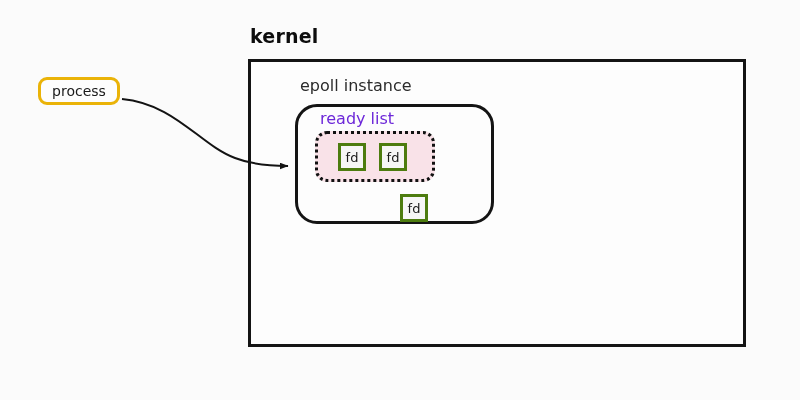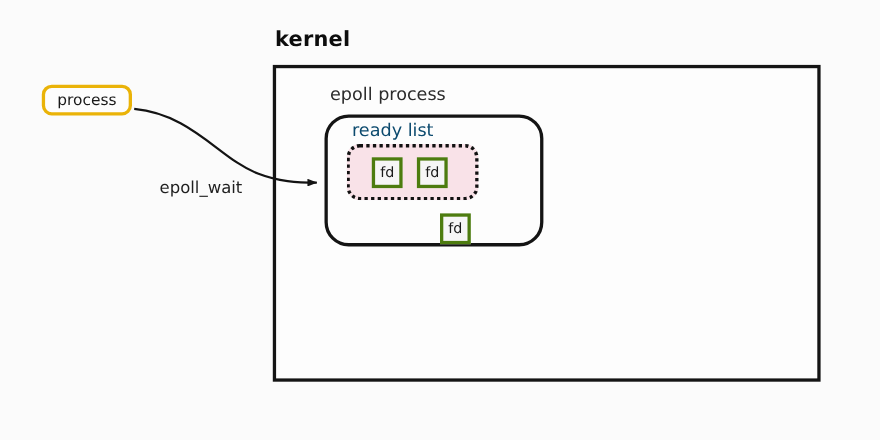--- a/index.html
+++ b/index.html
@@ -69,21 +69,21 @@
     border: 3px solid #141414;
     border-radius: 22px;
     background: transparent;
     box-sizing: border-box;
   }
   #ready-list-label {
     position: absolute;
     left: 318px;
     top: 109px;
     font-size: 16px;
-    color: #0c4a6e;
+    color: #6d28d9;
     background: #fdfdfd;
     padding: 0 2px;
     white-space: nowrap;
   }
 
   
   #ready-group {
     position: absolute;
     left: 315px;
     top: 131px;
@@ -156,21 +156,21 @@
 </head>
 <body>
 
 <div id="canvas">
 
   <div id="kernel-label">kernel</div>
 
   <div id="kernel-box"></div>
 
   <div id="epoll-instance-region"></div>
-  <div id="epoll-instance-label">epoll process</div>
+  <div id="epoll-instance-label">epoll instance</div>
 
   <div id="ready-list-box"></div>
   <div id="ready-list-label">ready list</div>
 
   <div id="ready-group"></div>
 
   <div class="fd-box" id="fd-ready-0">fd</div>
   <div class="fd-box" id="fd-ready-1">fd</div>
 
   <div class="fd-box" id="fd-registered-0">fd</div>
@@ -181,15 +181,14 @@
 
   <svg id="edge-layer" viewBox="0 0 800 400">
     <defs>
       <marker id="arrowhead" markerWidth="9" markerHeight="7" refX="8.5" refY="3.5" orient="auto" markerUnits="userSpaceOnUse">
         <polygon points="0 0, 9 3.5, 0 7" fill="#131313"></polygon>
       </marker>
     </defs>
     <path d="M 122 99 C 175 104, 200 145, 235 158 C 253 165, 270 166, 288 166" fill="none" stroke="#131313" stroke-width="2" marker-end="url(#arrowhead)"></path>
   </svg>
 
-  <div id="epoll-wait-label">epoll_wait</div>
 
 </div>
 
 </body></html>

